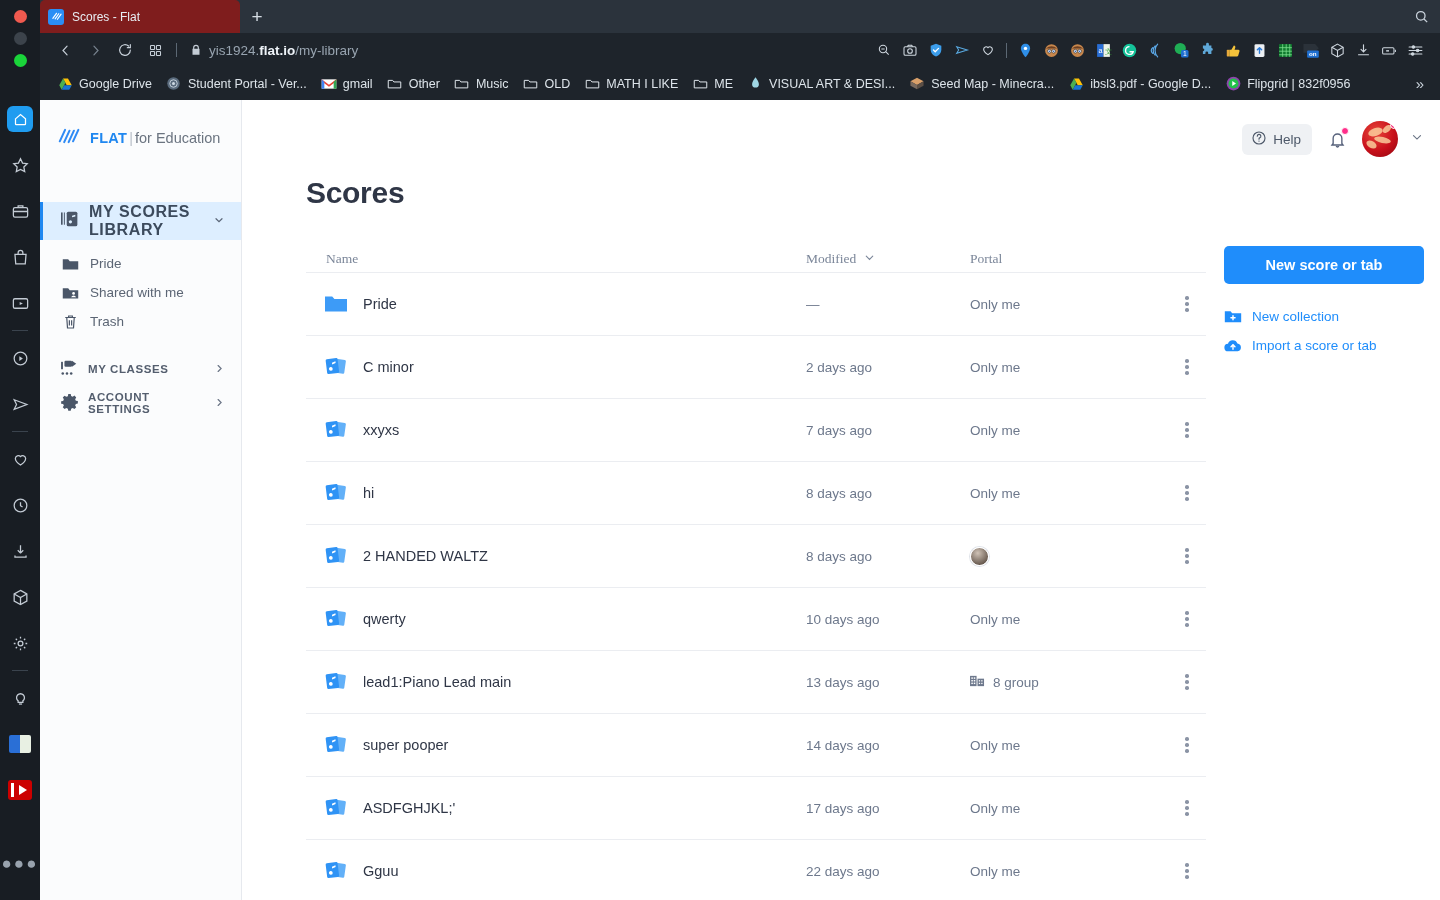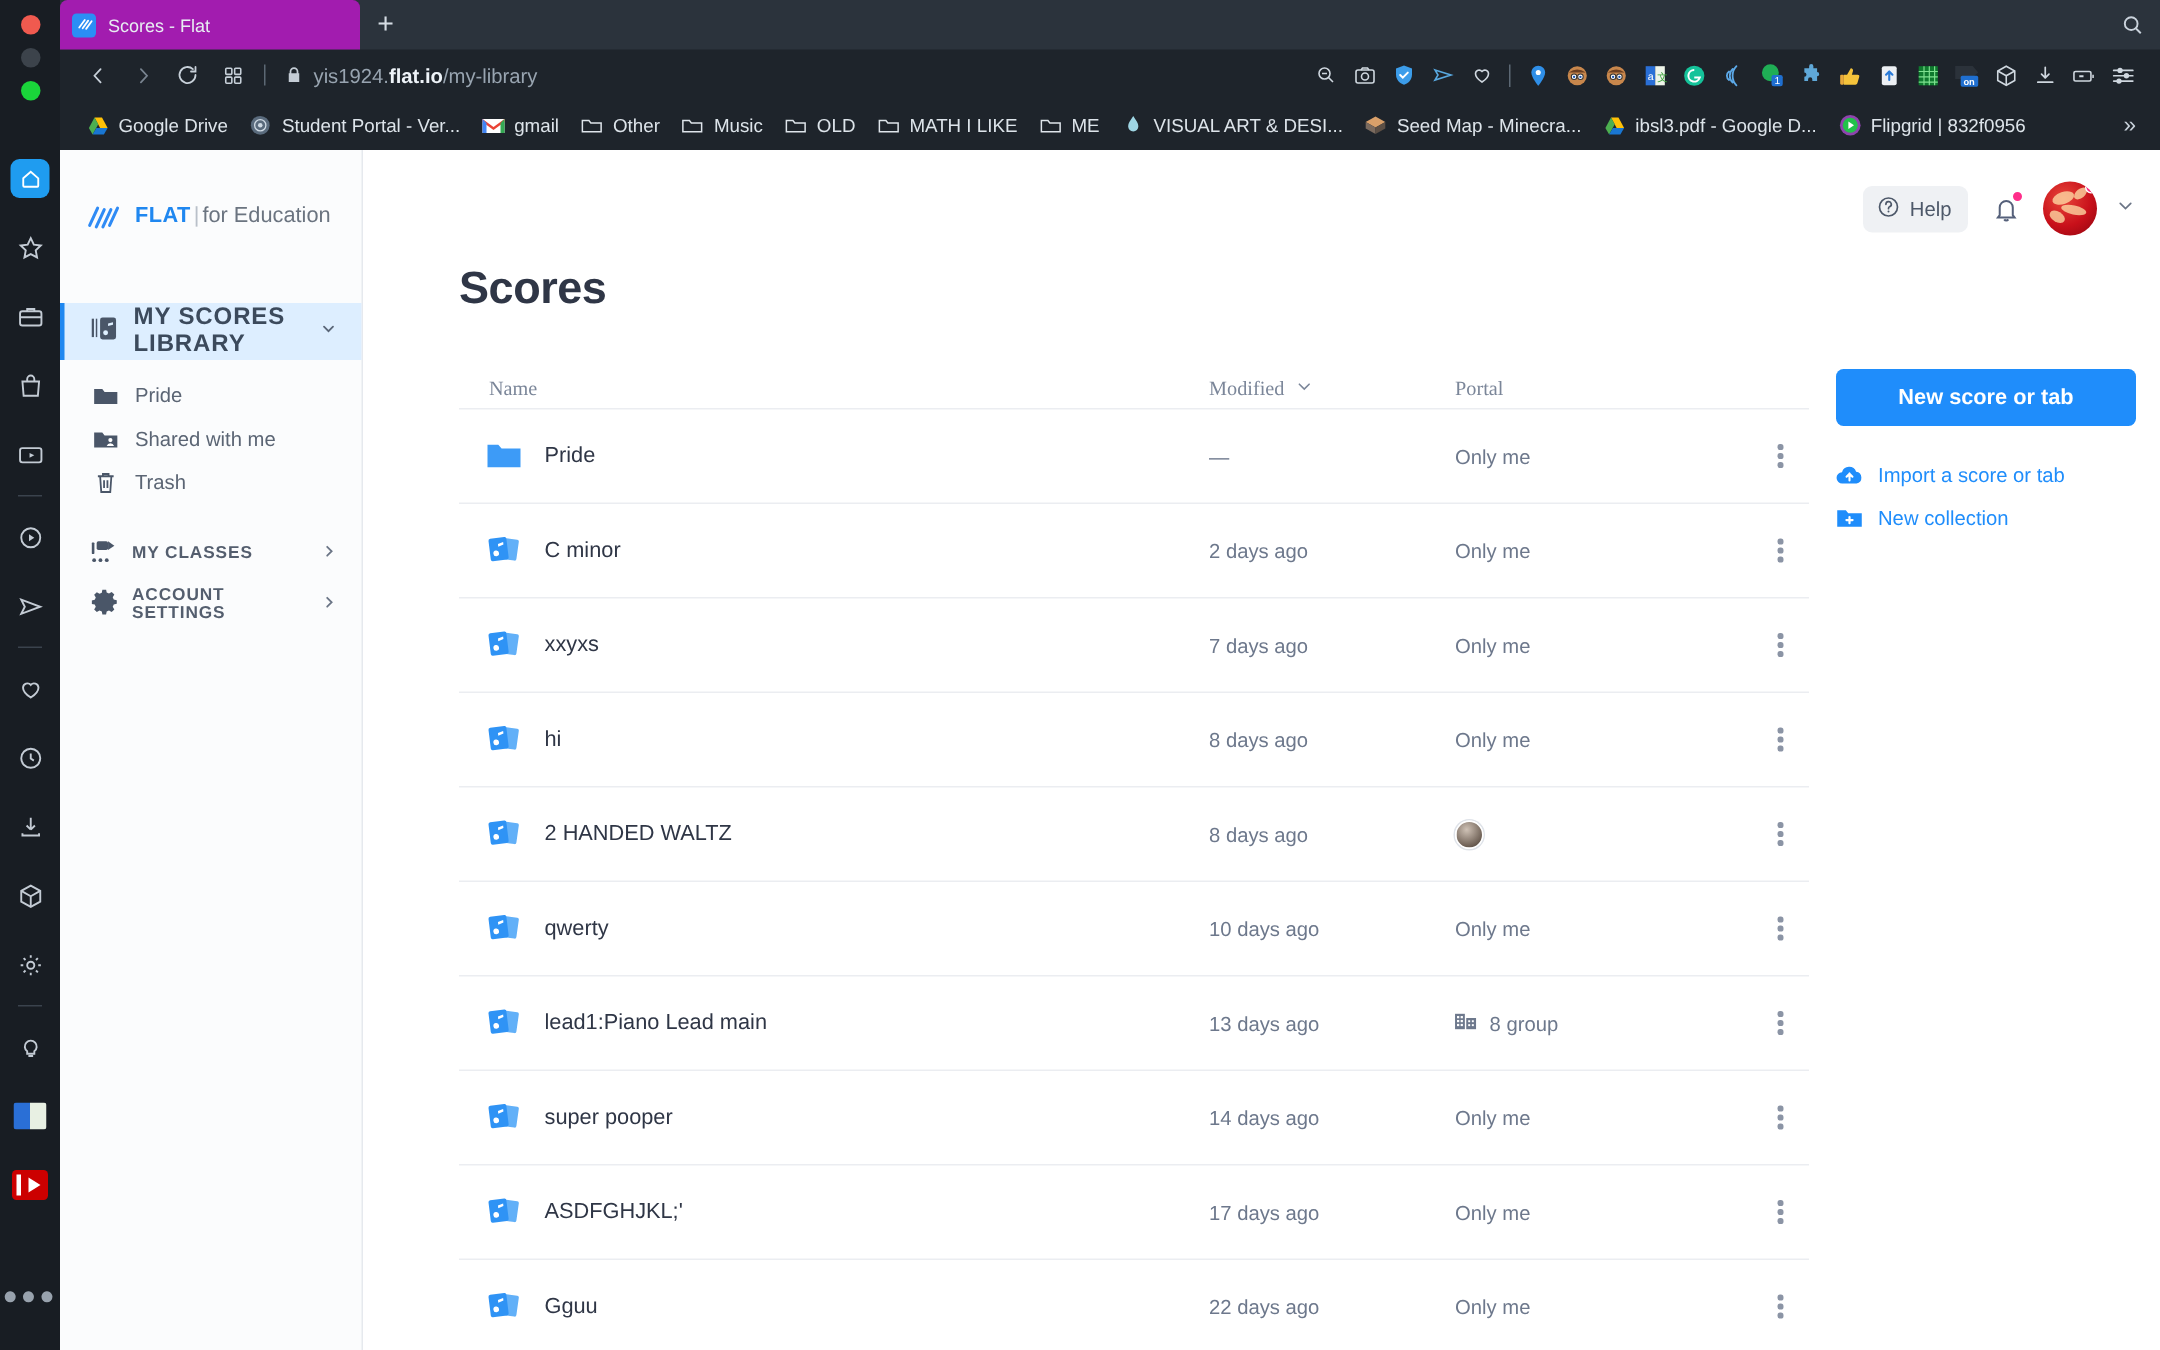--- a/index.html
+++ b/index.html
@@ -52,21 +52,21 @@
   
   .traffic { position:absolute; left:0; top:0; width:40px; height:80px; z-index:60;
              display:flex; flex-direction:column; align-items:center; padding-top:10px; gap:9px;}
   .tl { width:13px;height:13px;border-radius:50%; }
   .tl.r{background:#f05a4f;} .tl.y{background:#3c434b;} .tl.g{background:#1ad53a;}
 
   
   .tabstrip { position:absolute; left:40px; right:0; top:0; height:33px; background:#2b333c; }
   .tab {
     position:absolute; left:0; top:0; width:200px; height:33px;
-    background:#a21caf; border-radius:5px 5px 0 0;
+    background:#7f1d1d; border-radius:5px 5px 0 0;
     display:flex; align-items:center; padding:0 8px; gap:8px;
   }
   .tab-fav {
     width:16px;height:16px;border-radius:3px;background:#2b8ef5;flex:none;
     display:flex;align-items:center;justify-content:center;
   }
   .tab-title { color:#e8edf2; font-size:12px; white-space:nowrap; overflow:hidden; }
   .newtab { position:absolute; left:206px; top:6px; width:22px;height:22px;
             color:#d5dce3; font-size:19px; line-height:21px; text-align:center; }
   .winsearch { position:absolute; right:10px; top:8px; color:#c9d2db; }
@@ -96,21 +96,21 @@
   .bm-ic { width:16px;height:16px;flex:none;display:flex;align-items:center;justify-content:center; }
   .bm-more { margin-left:auto; color:#c9d2db; font-size:15px; padding-right:6px; }
 
   
   .page { flex:1; display:flex; background:#fff; margin-left:40px; position:relative; }
 
   .app-side {
     width:202px; flex:none; background:#fbfcfd; border-right:1px solid #e6e9ee;
     padding-top:0;
   }
-  .brand { display:flex; gap:9px; padding:36px 0 0 18px; height:56px;}
+  .brand { display:flex; align-items:center; gap:9px; padding:20px 0 0 18px; height:56px;}
   .brand-mark { display:block; }
   .brand-txt { font-size:14.5px; color:#6b7480; }
   .brand-txt b { color:#1f87f0; font-weight:700; letter-spacing:.3px;}
   .brand-txt .bar { color:#b9c0c9; margin:0 2px;}
 
   .side-gap { height:46px; }
   .side-main {
     height:38px; display:flex; align-items:center; gap:10px; padding-left:18px;
     background:#ddeeff; border-left:3px solid #1f87f0; position:relative;
     color:#3c4a5c; font-size:16px; font-weight:700; letter-spacing:.6px;
@@ -1017,34 +1017,34 @@
                   </span>
                 </span>
               </div>
             </div>
         </div>
 
         <div class="rpanel">
           <div class="newscore">New score or tab</div>
           <div class="rlink">
             <span class="ri">
+                <svg width="18" height="15" viewBox="0 0 22 18">
+                  <path d="M1 2.5h7l2 2.5h11V16H1z" fill="#1f8dfb"></path>
+                  <path d="M11 8v5M8.5 10.5h5" stroke="#fff" stroke-width="1.8" stroke-linecap="round"></path>
+                </svg>
+              </span>
+            <span>New collection</span>
+          </div>
+          <div class="rlink">
+            <span class="ri">
                 <svg width="18" height="16" viewBox="0 0 22 18">
                   <path d="M5.2 15.5a4.6 4.6 0 0 1-.3-9.2A6 6 0 0 1 16.4 6a4.8 4.8 0 0 1 .3 9.5z" fill="#1f8dfb"></path>
                   <path d="M11 13V7.5m0 0L8.6 10M11 7.5L13.4 10" stroke="#fff" stroke-width="1.7" fill="none" stroke-linecap="round"></path>
                 </svg>
               </span>
             <span>Import a score or tab</span>
           </div>
-          <div class="rlink">
-            <span class="ri">
-                <svg width="18" height="15" viewBox="0 0 22 18">
-                  <path d="M1 2.5h7l2 2.5h11V16H1z" fill="#1f8dfb"></path>
-                  <path d="M11 8v5M8.5 10.5h5" stroke="#fff" stroke-width="1.8" stroke-linecap="round"></path>
-                </svg>
-              </span>
-            <span>New collection</span>
-          </div>
         </div>
       </div>
 
     </div>
   </div>
 </div>
 
 </body></html>

